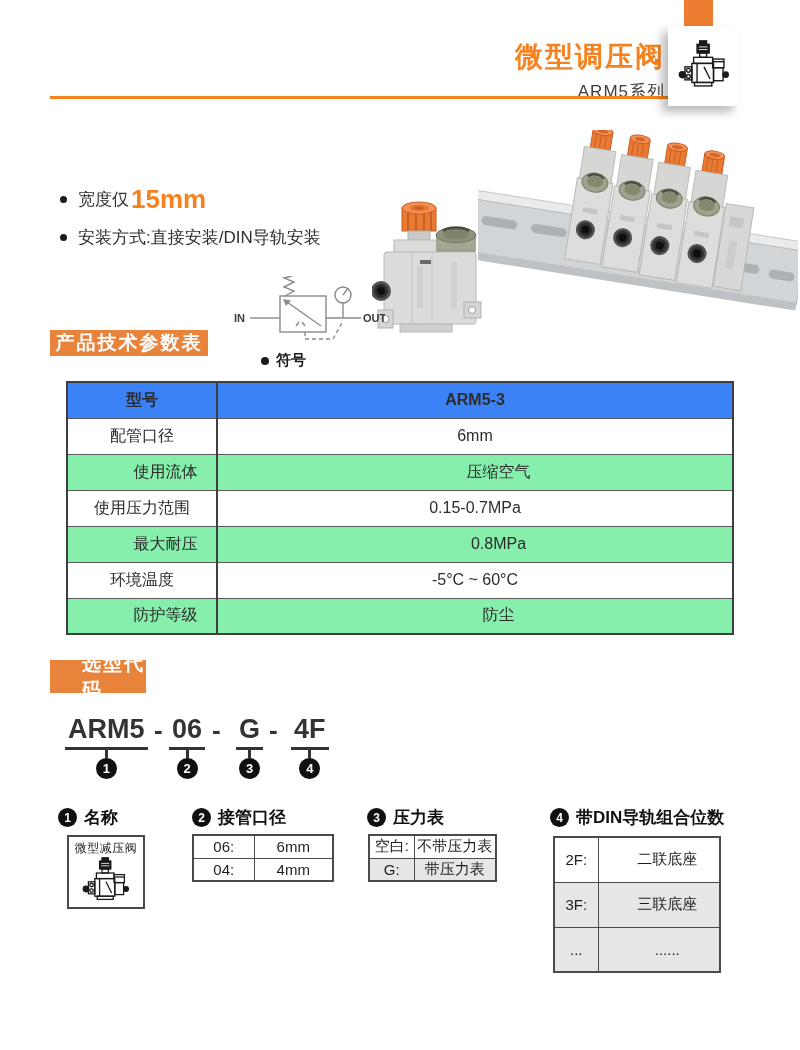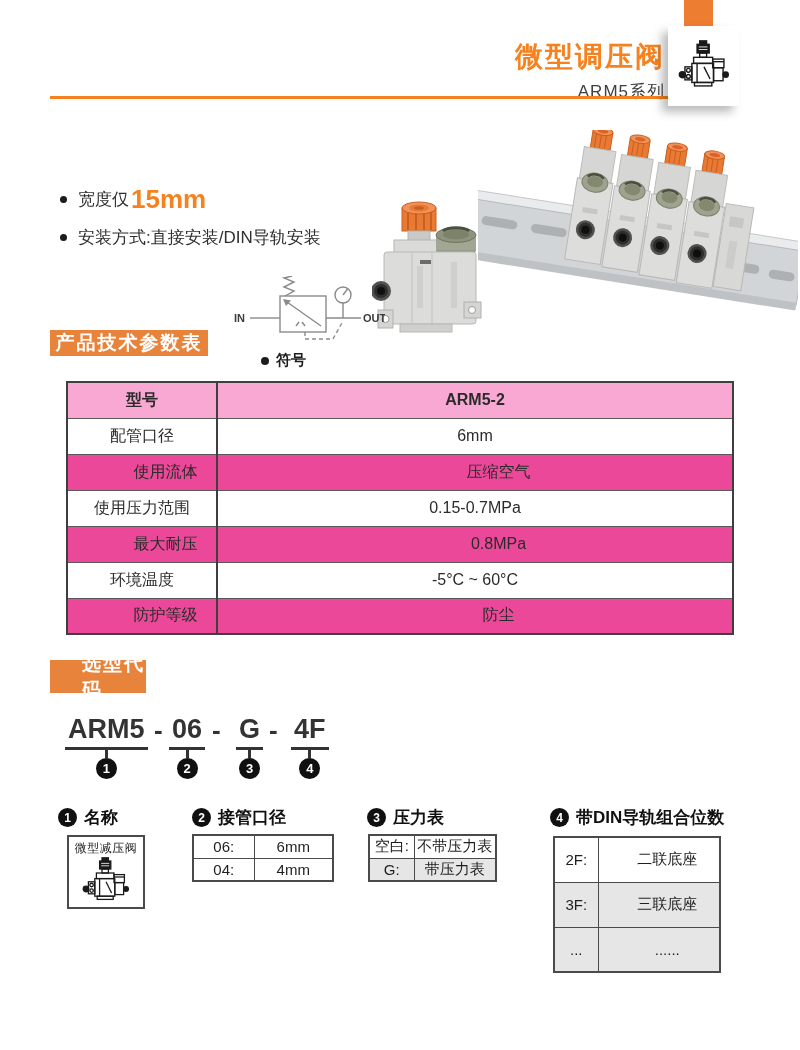--- a/index.html
+++ b/index.html
@@ -36,22 +36,22 @@
   .badge { position:absolute; background:var(--badge-orange,#E8833C); color:#fff; font-size:19px; font-weight:bold;
            display:flex; align-items:center; justify-content:center; letter-spacing:2px; }
   .badge-spec { left:50px; top:330px; width:158px; height:26px; }
   .badge-order { left:50px; top:660px; width:96px; height:33px;padding-left:32px; }
 
   
   .spec-table { position:absolute; left:66px; top:381px; width:668px; border-collapse:collapse;
                 border:2px solid #3f3f3f; table-layout:fixed; }
   .spec-table td { border:1px solid #5a5a5a; height:36px; text-align:center; font-size:16px; color:#2b2b2b; }
   .spec-table td.spec-label { width:150px; border-right:2px solid #3f3f3f; }
-  .spec-table tr.head td { background:#f9a8d4; font-weight:bold; }
-  .spec-table tr.shade td { background:#ec4899;padding-left:47px; }
+  .spec-table tr.head td { background:#3b82f6; font-weight:bold; }
+  .spec-table tr.shade td { background:#86efac;padding-left:47px; }
 
   
   .code-area { position:absolute; left:65px; top:714px; width:290px; height:72px; }
   .code-seg { position:absolute; top:0; text-align:center; }
   .cs1 { left:0; min-width:78px; } .cs2 { left:104px; min-width:34px; }
   .cs3 { left:171px; min-width:26px; } .cs4 { left:226px; min-width:34px; }
   .seg-text { font-size:27px; font-weight:bold; color:#333; line-height:1.15; padding:0 3px 2px;
               border-bottom:3px solid #333; }
   .tick { width:3px; height:8px; background:#333; margin:0 auto; }
   .num-circle { width:21px; height:21px; background:#101010; color:#fff; border-radius:50%; font-size:13px;
@@ -274,21 +274,21 @@
       <span class="bullet-dot"></span>
       <span>符号</span>
     </div>
   </div>
 
   <div class="badge badge-spec">产品技术参数表</div>
   <table class="spec-table">
     <tbody>
       <tr class="head">
         <td class="spec-label">型号</td>
-        <td>ARM5-2</td>
+        <td>ARM5-3</td>
       </tr>
       <tr>
         <td class="spec-label">配管口径</td>
         <td>6mm</td>
       </tr>
       <tr class="shade">
         <td class="spec-label">使用流体</td>
         <td>压缩空气</td>
       </tr>
       <tr>

